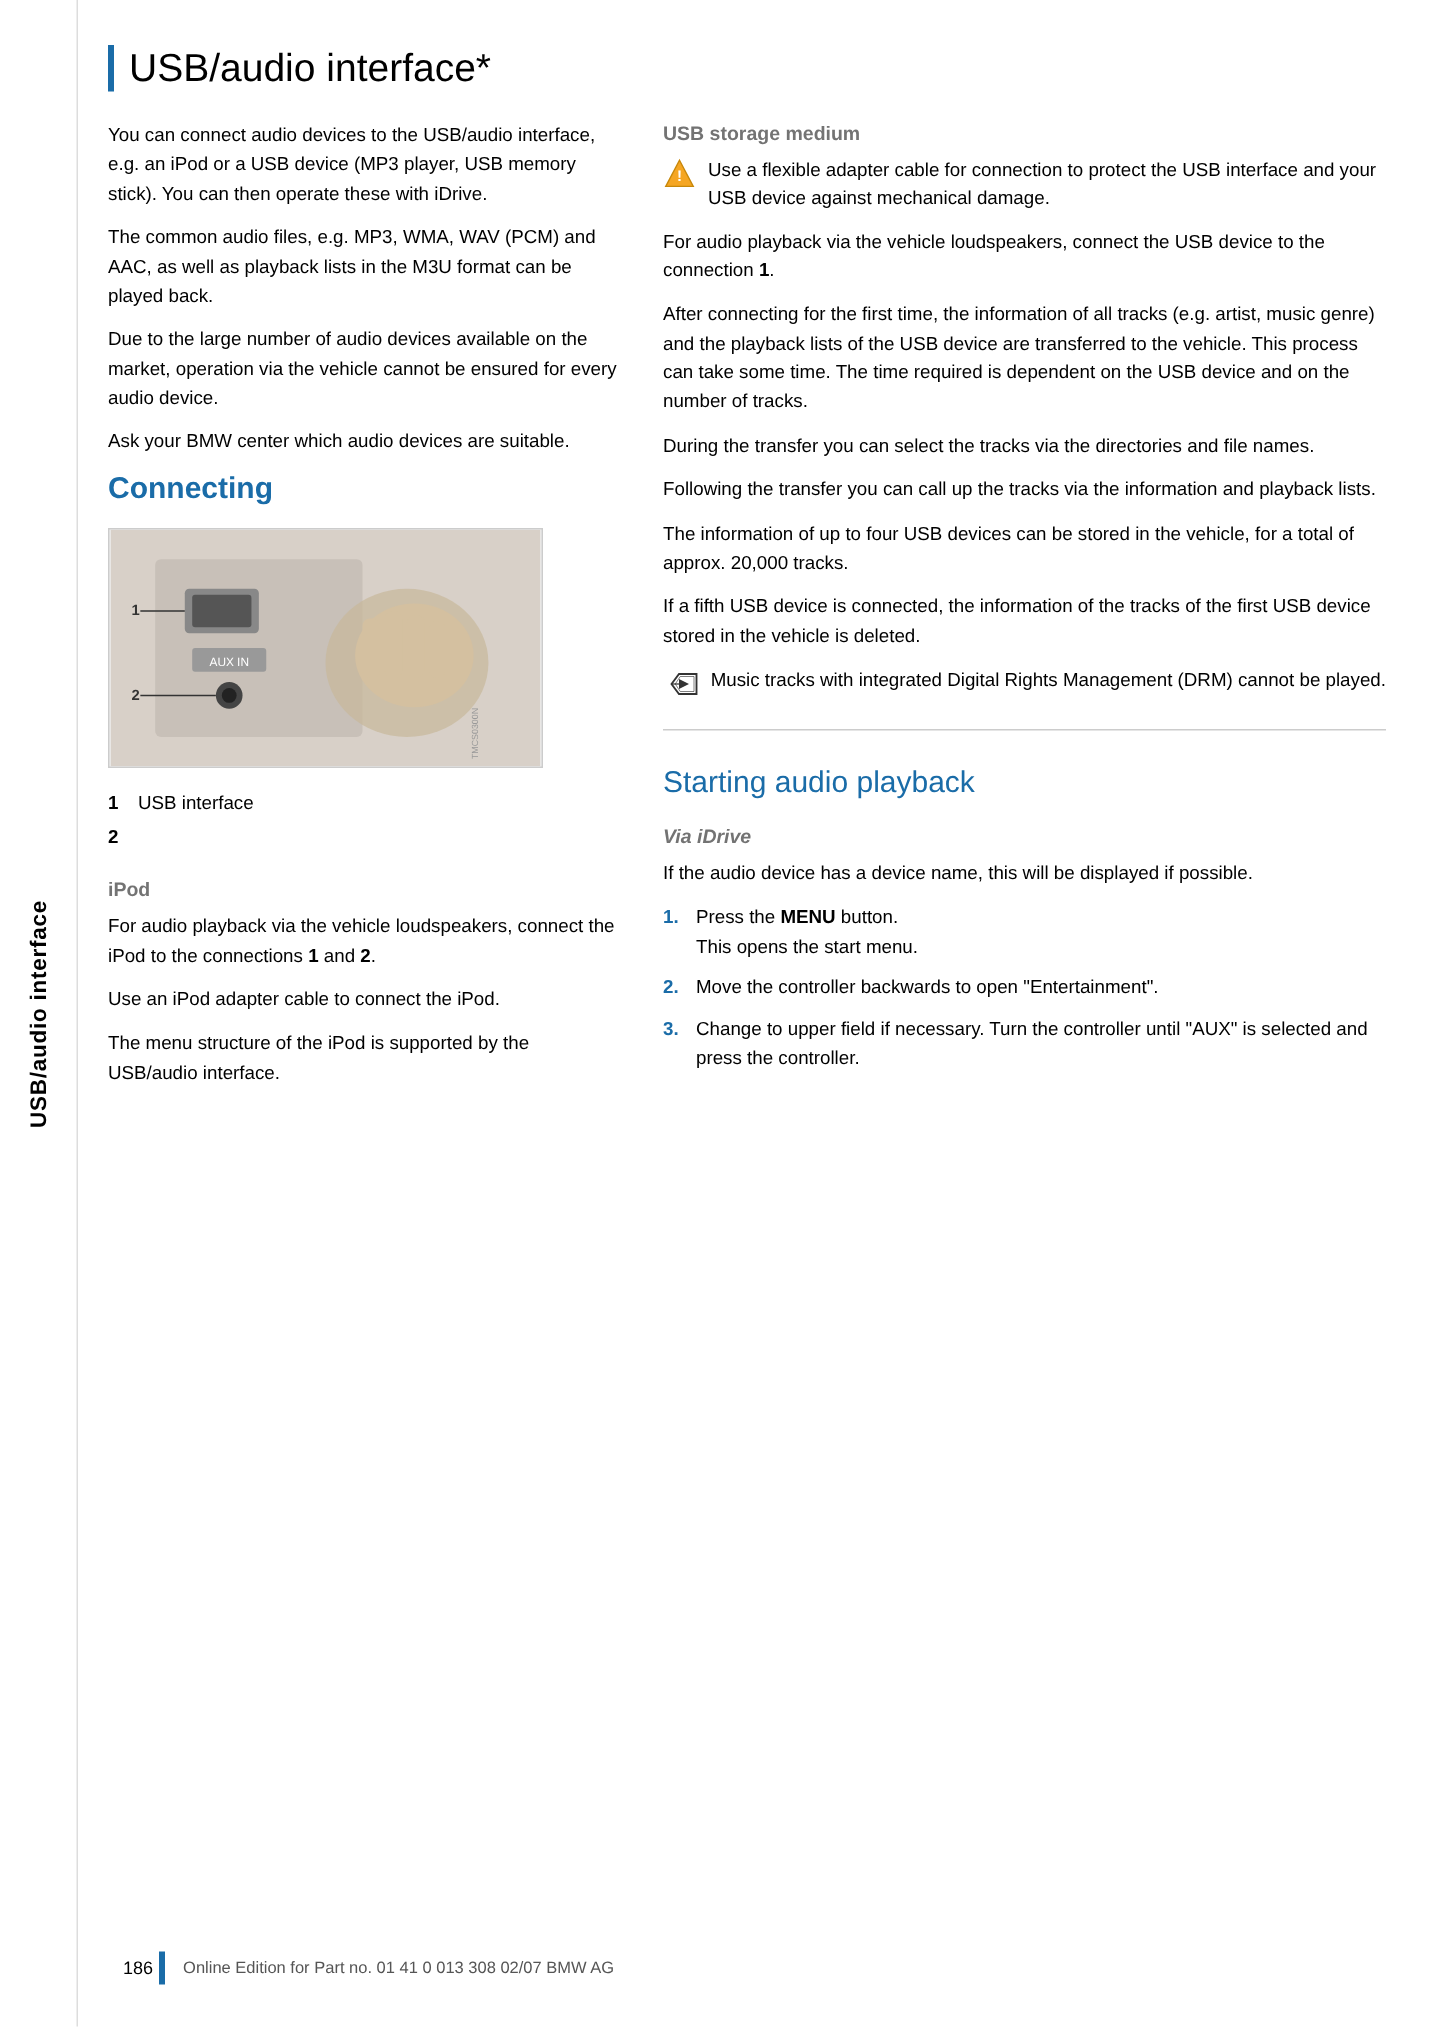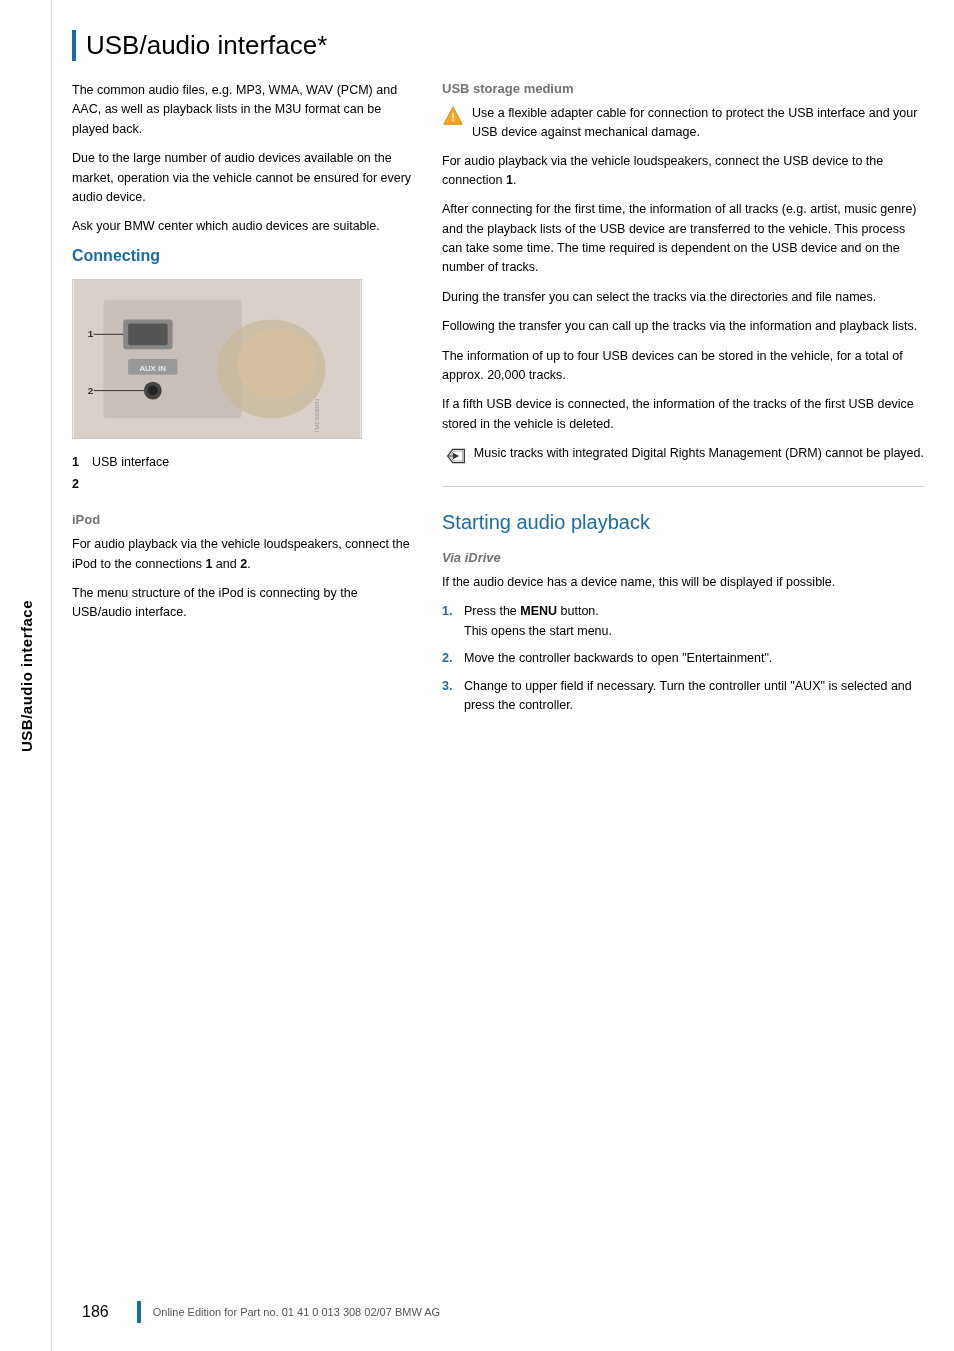--- a/index.html
+++ b/index.html
@@ -90,21 +90,21 @@
     
     .body-text {
       font-size: 12.5px;
       line-height: 1.55;
       color: #000;
       margin-bottom: 10px;
     }
 
     
     .connecting-heading {
-      font-size: 16px;
+      font-size: 20px;
       font-weight: bold;
       color: #1a6ca8;
       margin-bottom: 14px;
       margin-top: 10px;
     }
 
     
     .connector-image {
       width: 290px;
       height: 160px;
@@ -202,23 +202,23 @@
       left: 52px;
       right: 0;
       display: flex;
       align-items: center;
       gap: 0;
       padding: 8px 30px;
       border-top: none;
     }
 
     .footer-page-num {
-      font-size: 16px;
-      color: #000;
-      margin-right: 28px;
+      font-size: 12px;
+      color: #000;
+      margin-right: 4px;
     }
 
     .footer-bar {
       width: 4px;
       height: 22px;
       background: #1a6ca8;
       margin-right: 12px;
     }
 
     .footer-text {
@@ -239,20 +239,21 @@
   </div>
 
   <div class="main-content">
 
     <h1 class="page-title">USB/audio interface*</h1>
 
     <div class="two-col">
 
       <div class="col-left">
 
+        <p class="body-text">You can connect audio devices to the USB/audio interface, e.g. an iPod or a USB device (MP3 player, USB memory stick). You can then operate these with iDrive.</p>
         <p class="body-text">The common audio files, e.g. MP3, WMA, WAV (PCM) and AAC, as well as playback lists in the M3U format can be played back.</p>
         <p class="body-text">Due to the large number of audio devices available on the market, operation via the vehicle cannot be ensured for every audio device.</p>
         <p class="body-text">Ask your BMW center which audio devices are suitable.</p>
 
         <h2 class="connecting-heading">Connecting</h2>
 
         <div class="connector-image">
           <svg class="connector-svg" viewBox="0 0 290 160" xmlns="http://www.w3.org/2000/svg">
 
             <rect width="290" height="160" fill="#d8d0c8"></rect>
@@ -289,21 +290,22 @@
         <div class="numbered-item">
           <span class="num bold">1</span>
           <span>USB interface</span>
         </div>
         <div class="numbered-item">
           <span class="num bold">2</span>
         </div>
 
         <h3 class="section-heading">iPod</h3>
         <p class="body-text">For audio playback via the vehicle loudspeakers, connect the iPod to the connections <strong>1</strong> and <strong>2</strong>.</p>
-        <p class="body-text">The menu structure of the iPod is connecting by the USB/audio interface.</p>
+        <p class="body-text">Use an iPod adapter cable to connect the iPod.</p>
+        <p class="body-text">The menu structure of the iPod is supported by the USB/audio interface.</p>
 
       </div>
 
       <div class="col-right">
 
         <h3 class="section-heading" style="margin-top:0;">USB storage medium</h3>
 
         <div class="warning-box">
           <svg class="warning-icon" viewBox="0 0 24 24">
             <polygon points="12,2 22,21 2,21" fill="#f5a623" stroke="#c8880a" stroke-width="1"></polygon>

